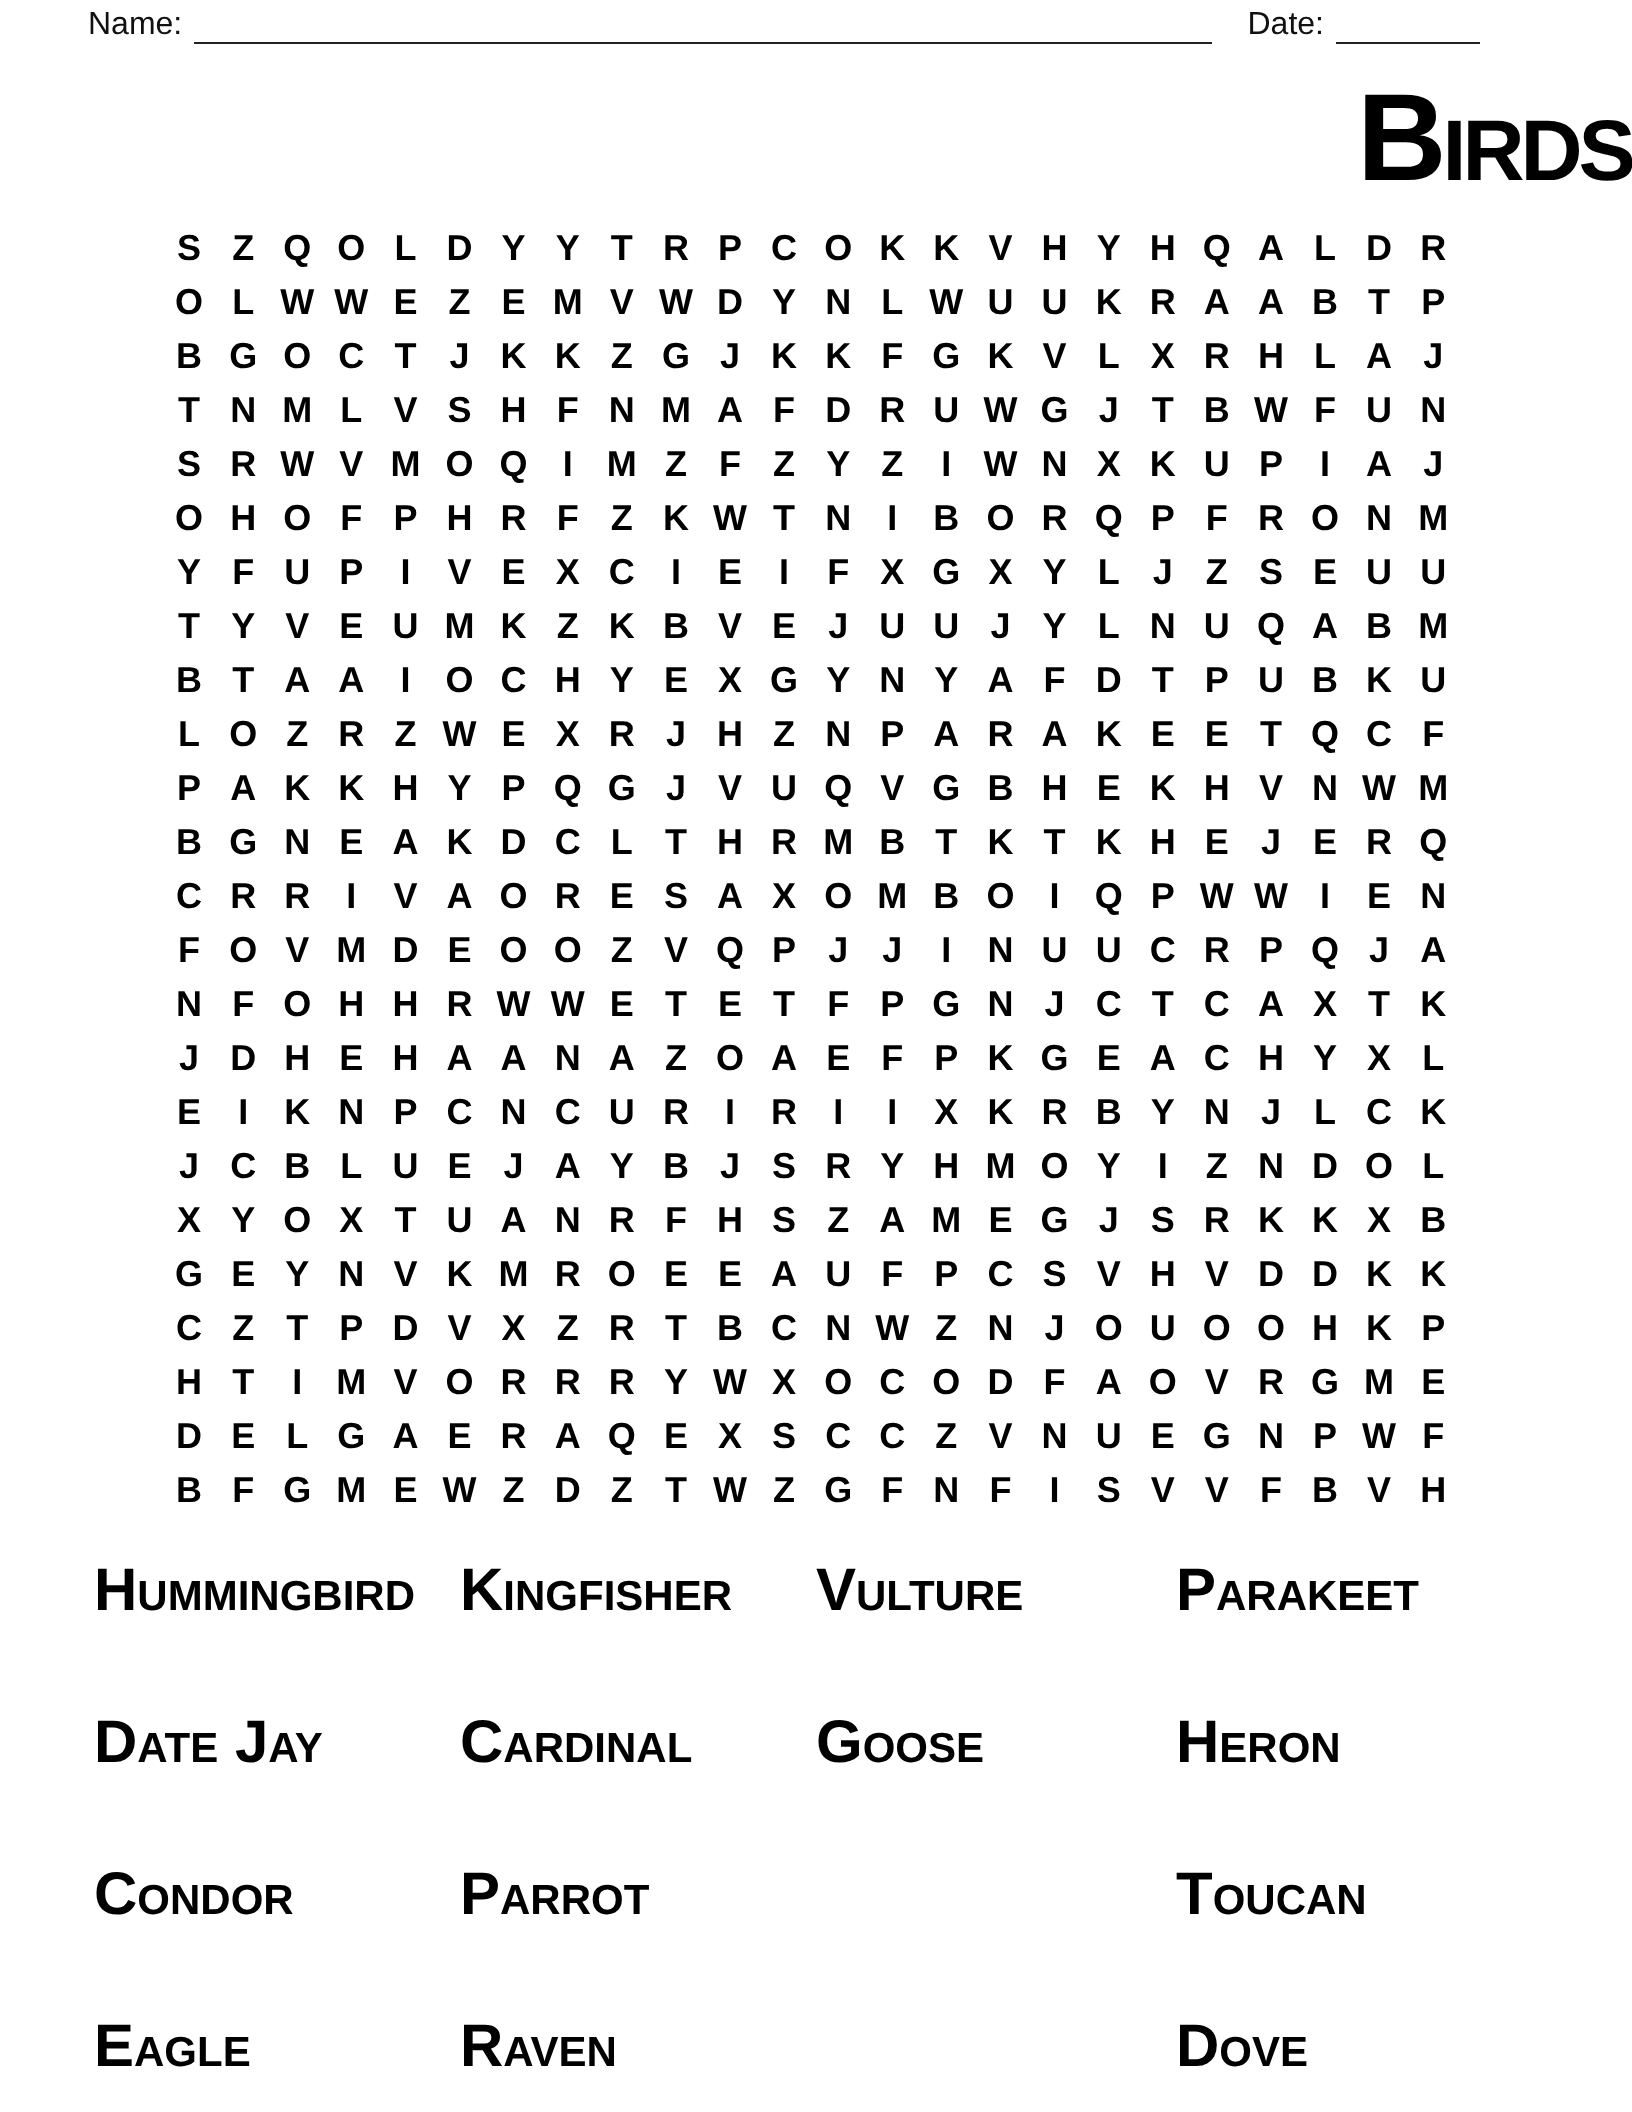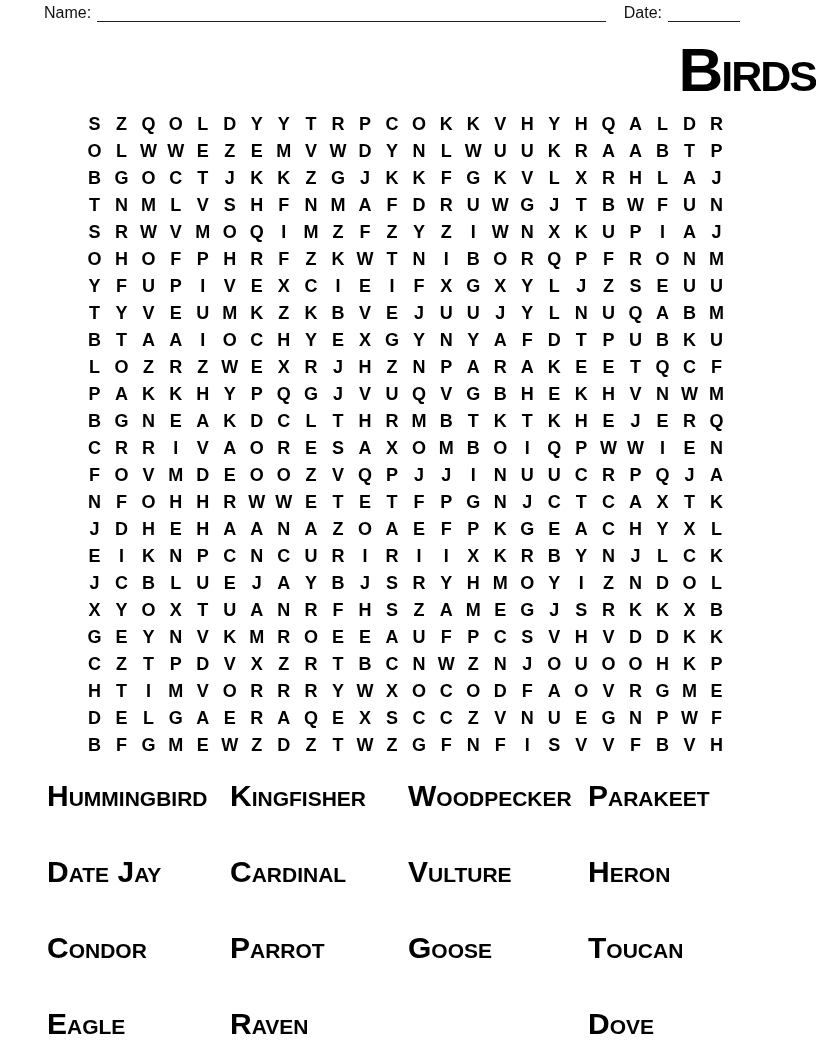--- a/index.html
+++ b/index.html
@@ -730,21 +730,20 @@
         <div class="word-bank-item">Crow</div>
       </div>
       <div class="word-bank-column">
         <div class="word-bank-item">Kingfisher</div>
         <div class="word-bank-item">Cardinal</div>
         <div class="word-bank-item">Parrot</div>
         <div class="word-bank-item">Raven</div>
         <div class="word-bank-item">Owl</div>
       </div>
       <div class="word-bank-column">
-        <div class="word-bank-item">Woodpecker</div>
         <div class="word-bank-item">Vulture</div>
         <div class="word-bank-item">Goose</div>
       </div>
       <div class="word-bank-column">
         <div class="word-bank-item">Parakeet</div>
         <div class="word-bank-item">Heron</div>
         <div class="word-bank-item">Toucan</div>
         <div class="word-bank-item">Dove</div>
       </div>
     </div>

